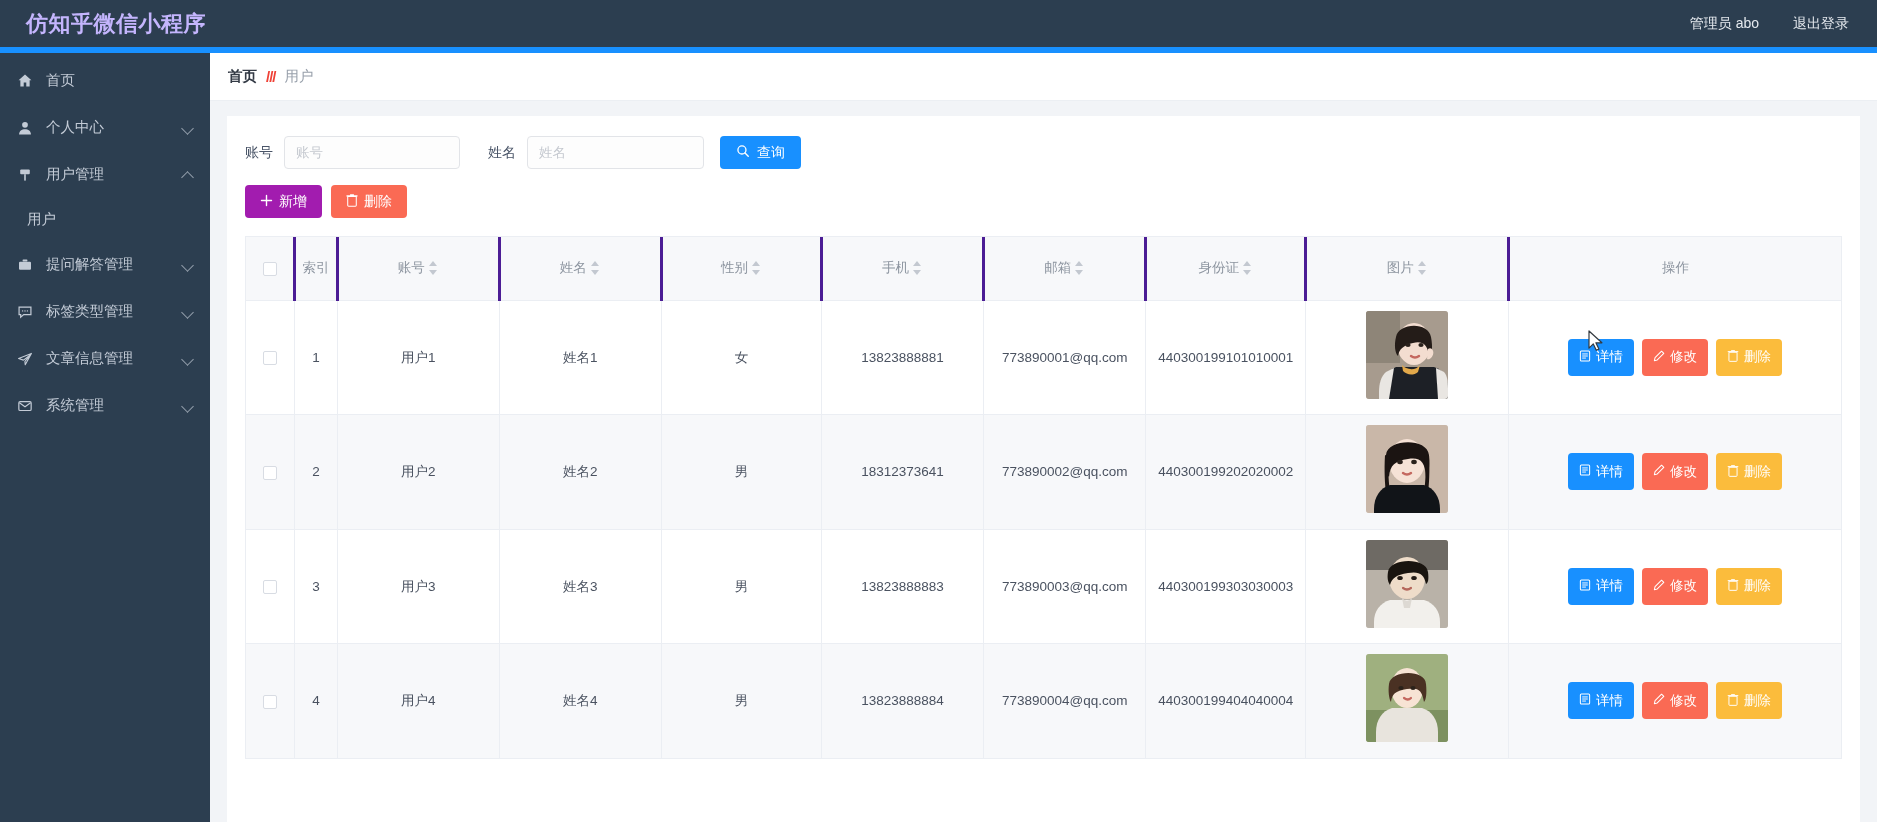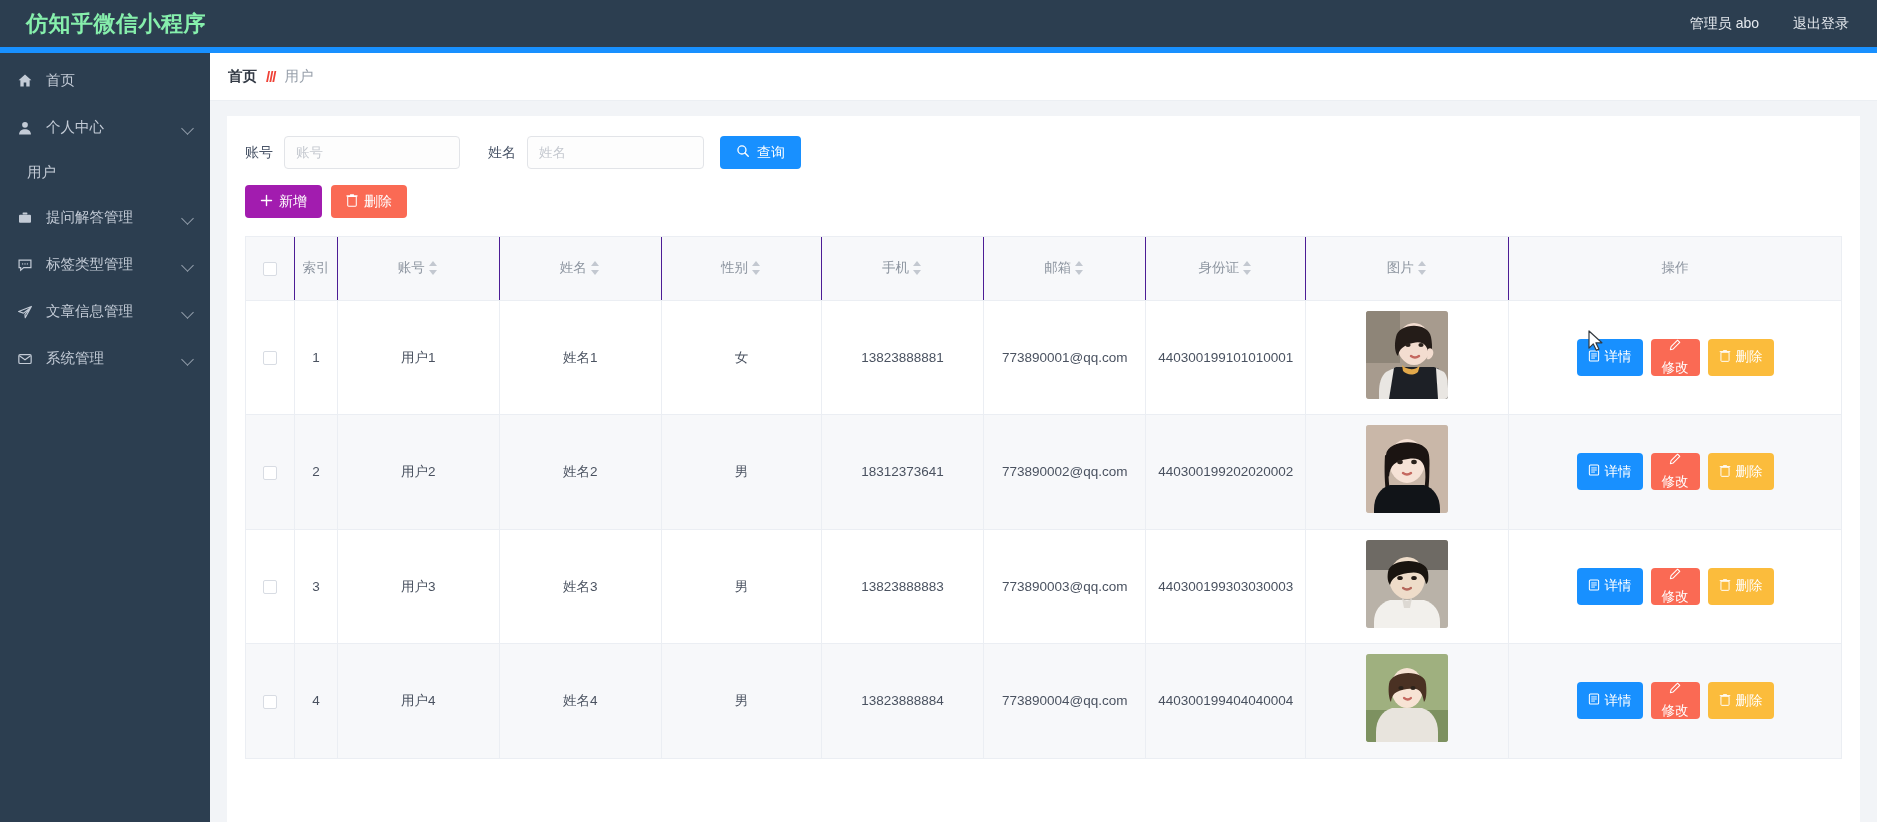--- a/index.html
+++ b/index.html
@@ -13,21 +13,21 @@
 
   
   .topbar {
     height: 47px; min-height: 47px;
     background: #2c3e50;
     display: flex; align-items: center; justify-content: space-between;
     padding: 0 28px 0 26px;
     position: relative; z-index: 5;
   }
   .brand {
-    color: #86efac; font-size: 22px; font-weight: bold; letter-spacing: 0.5px;
+    color: #c4b5fd; font-size: 22px; font-weight: bold; letter-spacing: 0.5px;
   }
   .topright { display: flex; align-items: center; gap: 34px; }
   .topright span { color: #e6eaef; font-size: 14px; }
   .topright span.linkish { cursor: pointer; }
 
   .bluebar { height: 6px; min-height: 6px; background: #1890ff; width: 100%; }
 
   
   .body { flex: 1; display: flex; min-height: 0; }
 
@@ -114,21 +114,21 @@
     display: inline-flex; align-items: center; gap: 6px; font-family: inherit;
   }
   .btn-add { background: #a21caf; }
   .btn-del { background: #fa6a54; }
 
   
   .tablewrap { border: 1px solid #ebeef3; border-bottom: none; }
   table { width: 100%; border-collapse: collapse; table-layout: fixed; }
   thead th {
     background: #f7f8fa; color: #8c949f; font-size: 13.5px; font-weight: normal;
-    border-right: 1px solid #4c1d95; border-bottom: 1px solid #ebeef3;
+    border-right: 3px solid #4c1d95; border-bottom: 1px solid #ebeef3;
     height: 63px; padding: 4px 6px; text-align: center; vertical-align: middle;
   }
   thead th:last-child { border-right: none; }
   .sorter { display: inline-block; width: 10px; position: relative; margin-left: 4px; }
   .sorter::before, .sorter::after {
     content: ""; position: absolute; left: 0;
     border-left: 4px solid transparent; border-right: 4px solid transparent;
   }
   .sorter::before { bottom: 2px; border-bottom: 5px solid #c3c8d0; }
   .sorter::after  { top: 2px; border-top: 5px solid #c3c8d0; }
@@ -155,21 +155,21 @@
   }
   .avatar svg { display: block; width: 100%; height: 100%; }
 
   .ops { display: flex; gap: 8px; justify-content: center; align-items: center; }
   .opbtn {
     height: 37px; padding: 0 11px; border: none; border-radius: 4px;
     color: #fff; font-size: 13.5px; cursor: pointer; font-family: inherit;
     display: inline-flex; align-items: center; gap: 5px; white-space: nowrap;
   }
   .op-detail { background: #1890ff; }
-  .op-edit   { background: #fa6a54; flex-direction: column; }
+  .op-edit   { background: #fa6a54; }
   .op-del    { background: #fbbc3c; }
 
   
   col.w-chk { width: 48px; }
   col.w-idx { width: 42px; }
   col.w-acct { width: 160px; }
   col.w-name { width: 160px; }
   col.w-sex { width: 158px; }
   col.w-phone { width: 160px; }
   col.w-mail { width: 160px; }
@@ -211,20 +211,30 @@
         <span class="nav-ico">
           <svg viewBox="0 0 20 20" width="16" height="16">
               <circle cx="10" cy="6" r="3.6" fill="currentColor"></circle>
               <path d="M2.6 18c0-4.1 3.3-6.4 7.4-6.4s7.4 2.3 7.4 6.4z" fill="currentColor"></path>
             </svg>
         </span>
         <span class="nav-label">个人中心</span>
         <span class="caret"></span>
       </div>
 
+      <div class="navitem">
+        <span class="nav-ico">
+          <svg viewBox="0 0 20 20" width="16" height="16">
+              <rect x="4" y="3" width="12" height="6" rx="1.3" fill="currentColor"></rect>
+              <rect x="9" y="9" width="2" height="8" fill="currentColor"></rect>
+            </svg>
+        </span>
+        <span class="nav-label">用户管理</span>
+        <span class="caret up"></span>
+      </div>
 
       <div class="subitem">
         <span>用户</span>
       </div>
 
       <div class="navitem">
         <span class="nav-ico">
           <svg viewBox="0 0 20 20" width="16" height="16">
               <rect x="7" y="3" width="6" height="2.6" rx="0.8" fill="currentColor"></rect>
               <rect x="2.5" y="6" width="15" height="10" rx="1.4" fill="currentColor"></rect>

